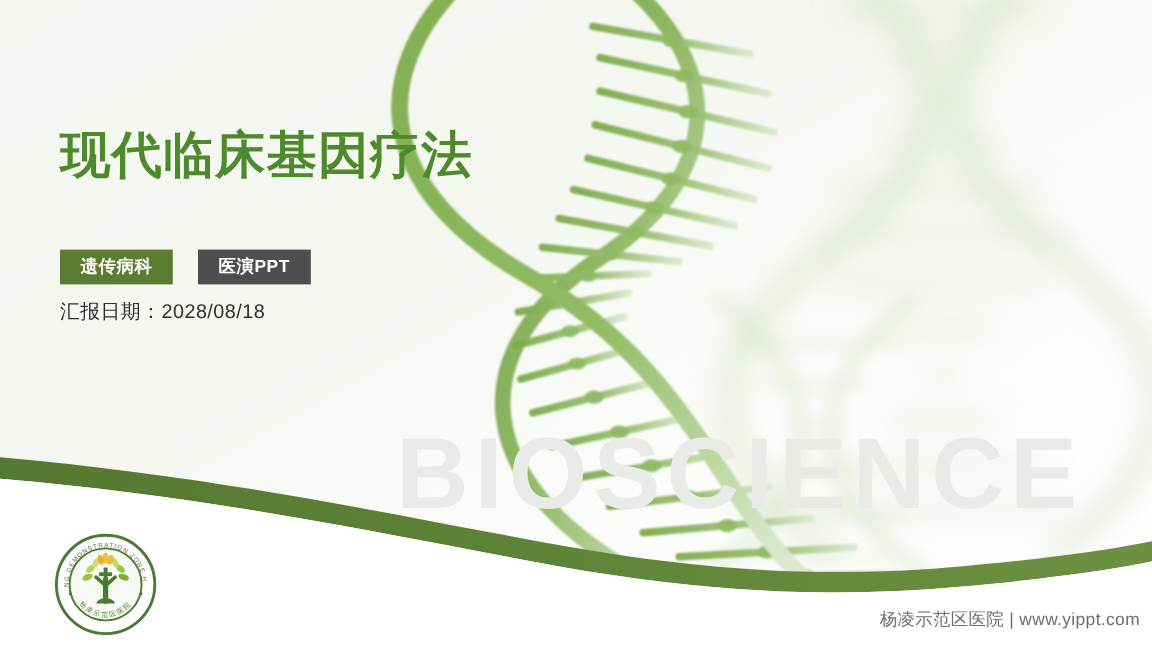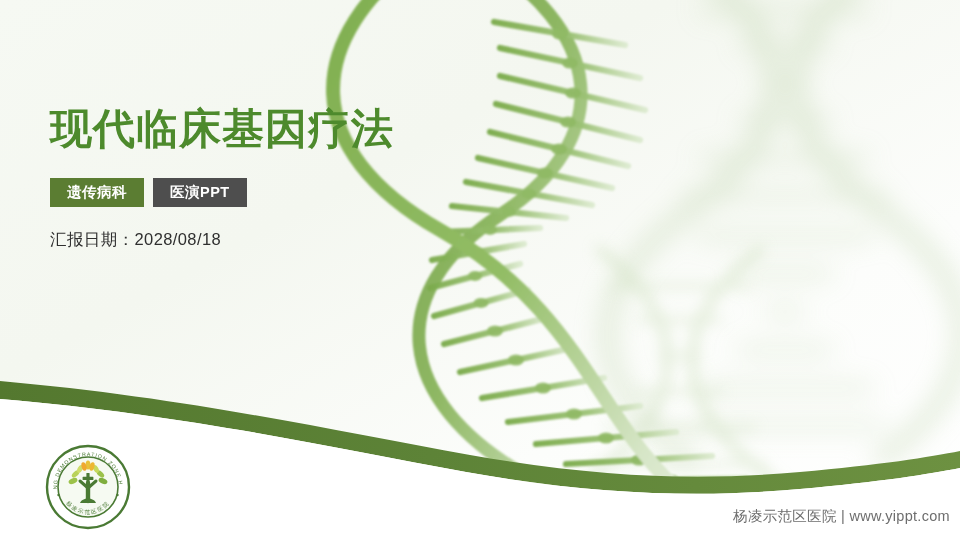--- a/index.html
+++ b/index.html
@@ -68,40 +68,40 @@
     font-weight: bold;
     color: #1b1b1b;
     line-height: 1.18;
     letter-spacing: 1px;
     margin: 0;
     white-space: nowrap;
   }
 
   .tags {
     display: flex;
-    gap: 9px;
-    margin-top: 24px;
+    gap: 21px;
+    margin-top: 54px;
   }
   .tag {
     display: inline-flex;
     align-items: center;
     justify-content: center;
     height: 29px;
     padding: 0 17px;
     font-size: 14.5px;
     font-weight: bold;
     color: #ffffff;
     letter-spacing: 0.5px;
     white-space: nowrap;
   }
   .tag--green { background: #5b7d32; }
   .tag--gray  { background: #4e4e4e; }
 
   .date-line {
-    margin-top: 22px;
+    margin-top: 12px;
     font-size: 16.5px;
     color: #2f2f2f;
     letter-spacing: 0.4px;
     white-space: nowrap;
   }
 
   
   .footer-text {
     position: absolute;
     right: 10px;
@@ -274,20 +274,21 @@
                    C 880,465 930,457 960,451
                    L960,468
                    C 930,474 880,482 800,489
                    C 700,498 596,495 466,472
                    C 328,447 188,415 0,399 Z" fill="url(#waveGrad)"></path>
           <path d="M0,399 C 188,415 328,447 466,472 C 596,495 700,498 800,489 C 880,482 930,474 960,468 L960,540 L0,540 Z" fill="#ffffff"></path>
         </g>
       </g>
     </svg>
 
+    <div class="watermark">BIOSCIENCE</div>
   </div>
 
   <div class="content">
     <div class="title-line1">现代临床基因疗法</div>
 
     <div class="tags">
       <span class="tag tag--green">遗传病科</span>
       <span class="tag tag--gray">医演PPT</span>
     </div>
 

